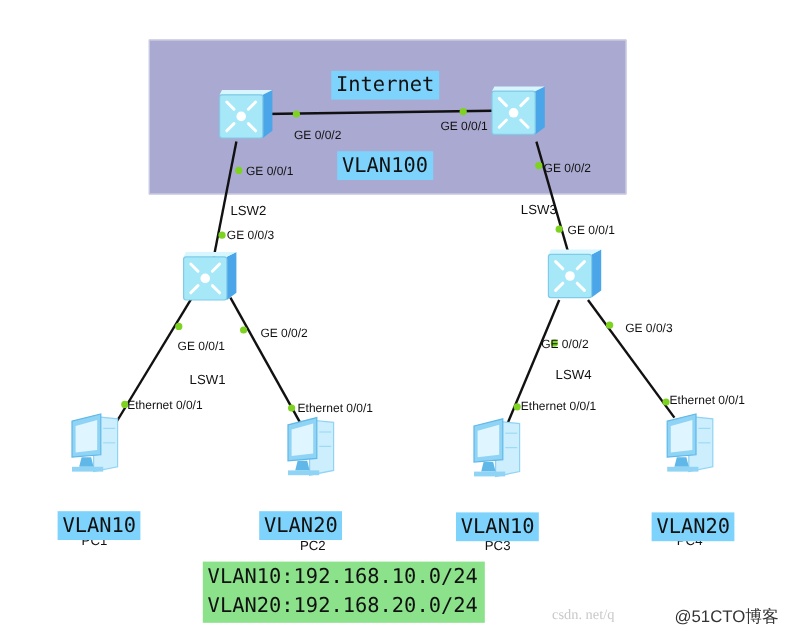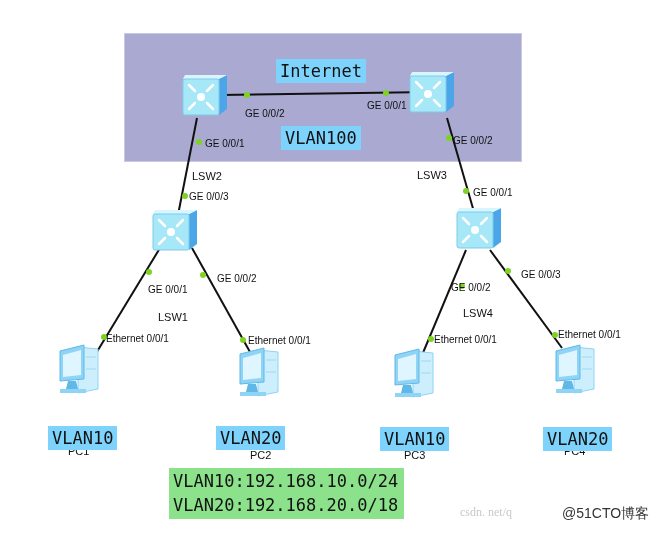--- a/index.html
+++ b/index.html
@@ -126,21 +126,21 @@
         <circle cx="431" cy="339" r="3" fill="#7ed321"></circle>
         <circle cx="508" cy="271" r="3" fill="#7ed321"></circle>
         <circle cx="555" cy="335" r="3" fill="#7ed321"></circle>
       </g>
   </svg>
 
   <div class="tag" style="left:276px;top:59px;">Internet</div>
   <div class="tag" style="left:281px;top:126px;">VLAN100</div>
 
   <div class="devlabel" style="left:192px;top:122px;">LSW2</div>
-  <div class="devlabel" style="left:417px;top:121px;">LSW3</div>
+  <div class="devlabel" style="left:434px;top:121px;">LSW3</div>
   <div class="devlabel" style="left:158px;top:263px;">LSW1</div>
   <div class="devlabel" style="left:463px;top:259px;">LSW4</div>
   <div class="devlabel" style="left:68px;top:397px;">PC1</div>
   <div class="devlabel" style="left:250px;top:401px;">PC2</div>
   <div class="devlabel" style="left:404px;top:401px;">PC3</div>
   <div class="devlabel" style="left:564px;top:397px;">PC4</div>
 
   <div class="portlabel" style="left:245px;top:108px;">GE 0/0/2</div>
   <div class="portlabel" style="left:367px;top:100px;">GE 0/0/1</div>
   <div class="portlabel" style="left:205px;top:138px;">GE 0/0/1</div>
@@ -156,18 +156,18 @@
   <div class="portlabel" style="left:521px;top:269px;">GE 0/0/3</div>
   <div class="portlabel" style="left:558px;top:329px;">Ethernet 0/0/1</div>
 
   <div class="tag" style="left:48px;top:426px;">VLAN10</div>
   <div class="tag" style="left:216px;top:426px;">VLAN20</div>
   <div class="tag" style="left:380px;top:427px;">VLAN10</div>
   <div class="tag" style="left:543px;top:427px;">VLAN20</div>
 
   <div class="subnets">
     <div>VLAN10:192.168.10.0/24</div>
-    <div>VLAN20:192.168.20.0/18</div>
+    <div>VLAN20:192.168.20.0/24</div>
   </div>
 
   <div class="watermark">csdn. net/q</div>
   <div class="watermark2">@51CTO博客</div>
 </div>
 
 </body></html>

